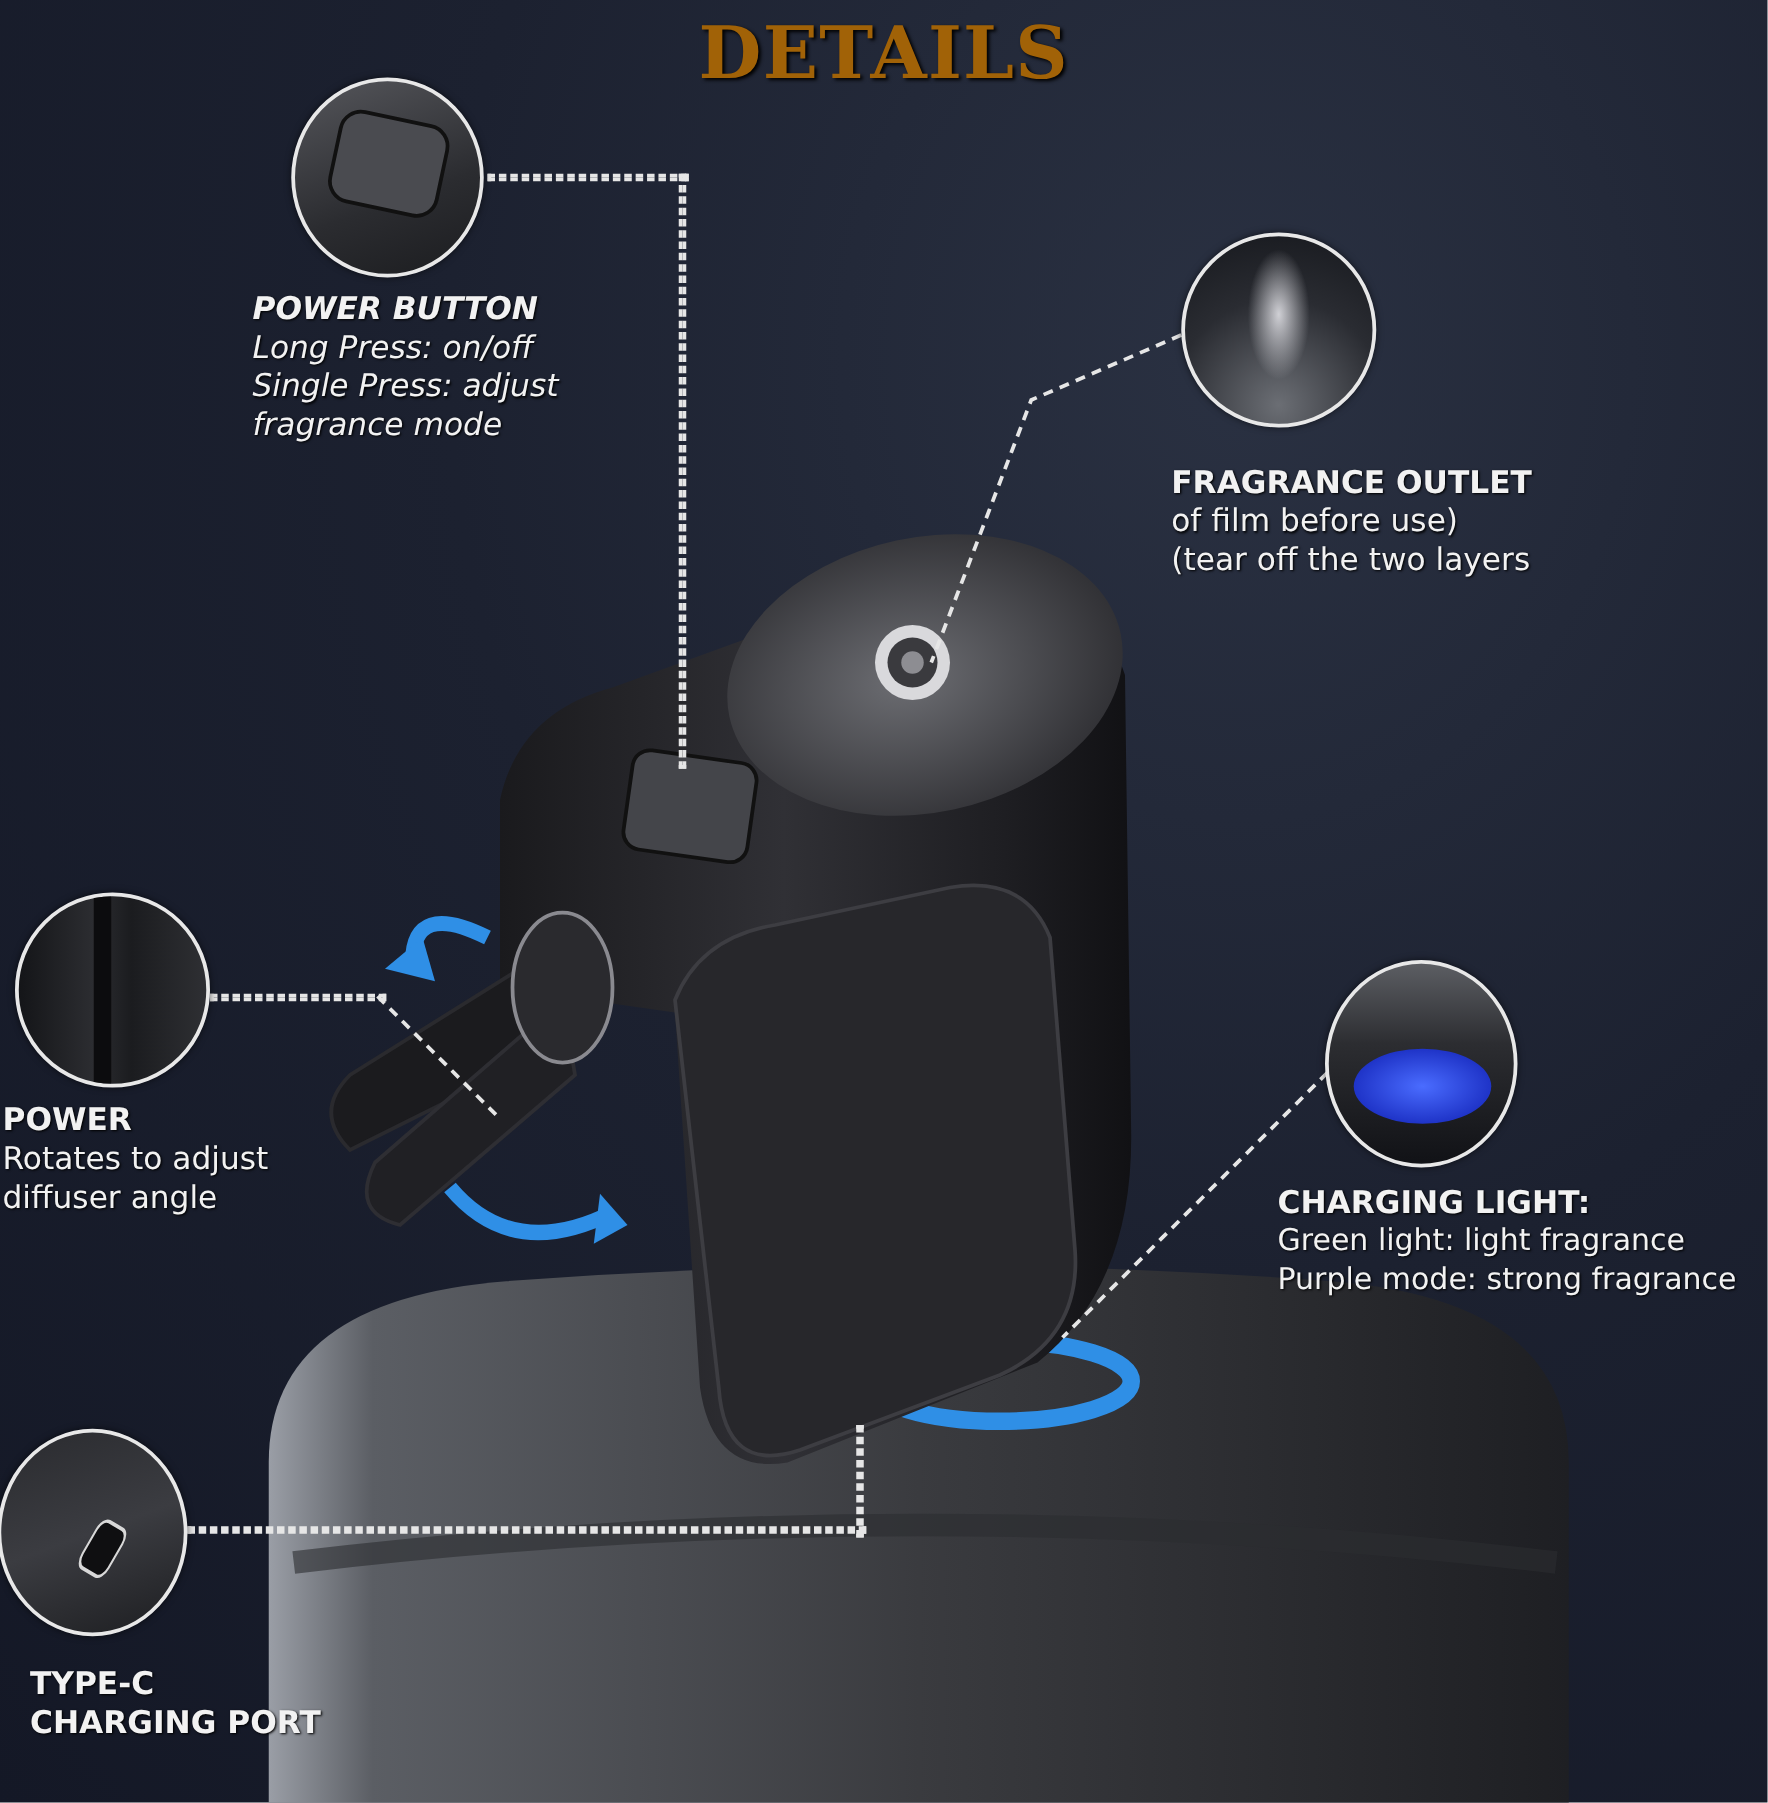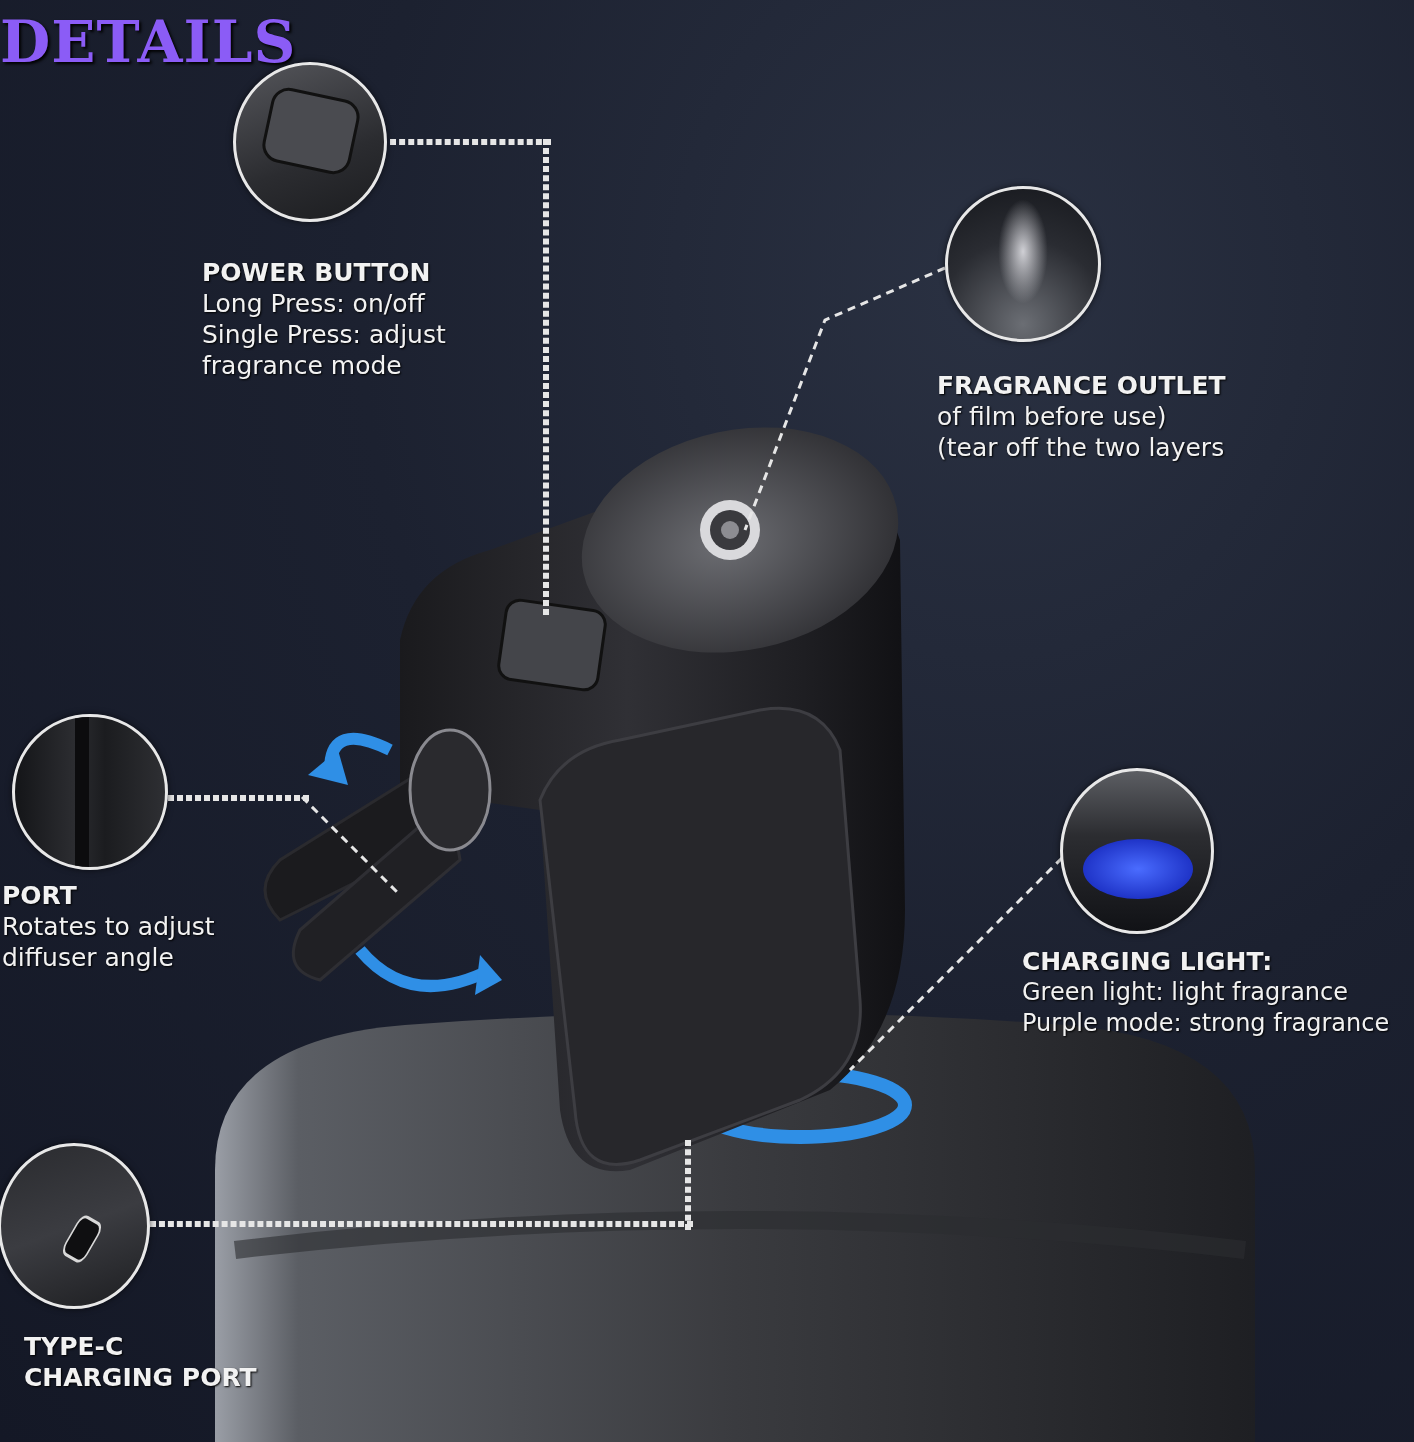--- a/index.html
+++ b/index.html
@@ -3,23 +3,23 @@
 <meta charset="utf-8">
 <style>
   html, body { margin:0; padding:0; }
   body {
     width:1414px; height:1442px; position:relative; overflow:hidden;
     background: radial-gradient(ellipse at 70% 20%, #2a3142 0%, #1c2130 45%, #141826 100%);
     font-family: "DejaVu Sans", sans-serif; color:#f2f2f2;
   }
   .abs { position:absolute; }
   .title {
-    left:0; top:8px; width:1414px; 
+    left:0; top:8px; width:1414px; text-align:center;
     font-family:"DejaVu Serif", serif; font-weight:bold; font-size:58px; letter-spacing:1px;
-    color:#8b5cf6; text-shadow: 2px 2px 3px #000;
+    color:#a16207; text-shadow: 2px 2px 3px #000;
   }
   .label { font-size:25px; line-height:31px; text-shadow:1px 1px 2px #000; }
   .label .head { font-weight:bold; font-size:25px; }
   .circle {
     border:3px solid #e8e8e8; border-radius:50%; overflow:hidden;
     box-shadow: 0 0 6px rgba(0,0,0,.6);
   }
   .dash { border-color:#e6e6e6; border-style:dashed; }
   svg { display:block; }
 </style>
@@ -125,35 +125,35 @@
 </div>
 
 <div class="abs circle" style="left:1060px;top:768px;width:148px;height:160px;background:linear-gradient(180deg,#5c5e63,#2c2d31 40%,#111216);">
   <div class="abs" style="left:20px;top:68px;width:110px;height:60px;border-radius:50%;background:radial-gradient(ellipse,#4a6cff,#1f34c8 70%,#0a1160);"></div>
 </div>
 
 <div class="abs circle" style="left:-2px;top:1143px;width:146px;height:160px;background:linear-gradient(160deg,#2a2b2f,#3b3c41 50%,#1d1e21);">
   <div class="abs" style="left:58px;top:70px;width:40px;height:40px;border-radius:12px;border:3px solid #d8d8d8;background:#0f0f11;transform:rotate(30deg) scaleX(0.55);"></div>
 </div>
 
-<div class="abs label" style="left:202px;top:257px;">
+<div class="abs label" style="left:202px;top:231px;font-style:italic;">
   <div class="head">POWER BUTTON</div>
   <div>Long Press: on/off</div>
   <div>Single Press: adjust</div>
   <div>fragrance mode</div>
 </div>
 
 <div class="abs label" style="left:937px;top:370px;">
   <div class="head">FRAGRANCE OUTLET</div>
   <div>of film before use)</div>
   <div>(tear off the two layers</div>
 </div>
 
 <div class="abs label" style="left:2px;top:880px;">
-  <div class="head">PORT</div>
+  <div class="head">POWER</div>
   <div>Rotates to adjust</div>
   <div>diffuser angle</div>
 </div>
 
 <div class="abs label" style="left:1022px;top:946px;font-size:24px;">
   <div class="head">CHARGING LIGHT:</div>
   <div>Green light: light fragrance</div>
   <div>Purple mode: strong fragrance</div>
 </div>
 

